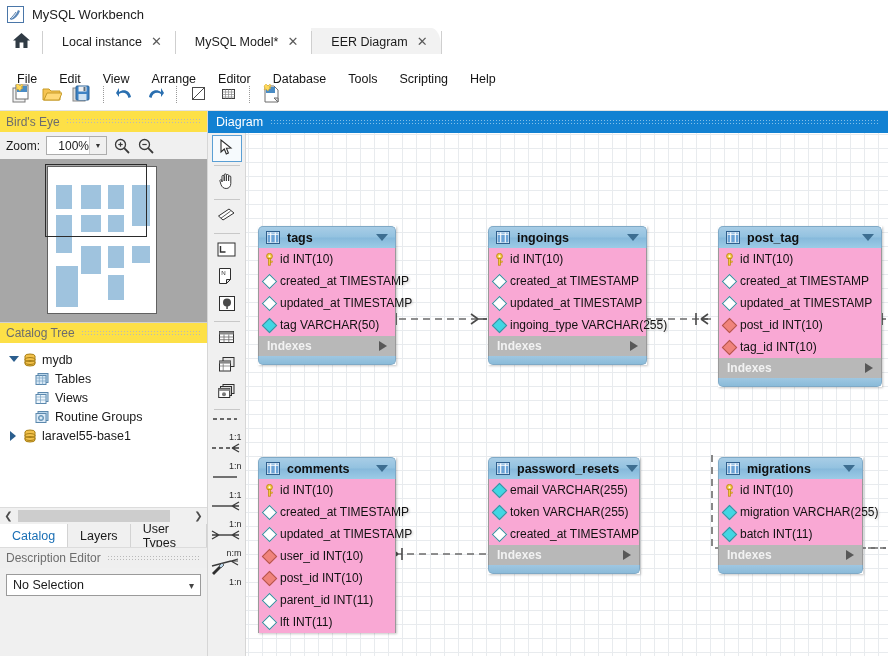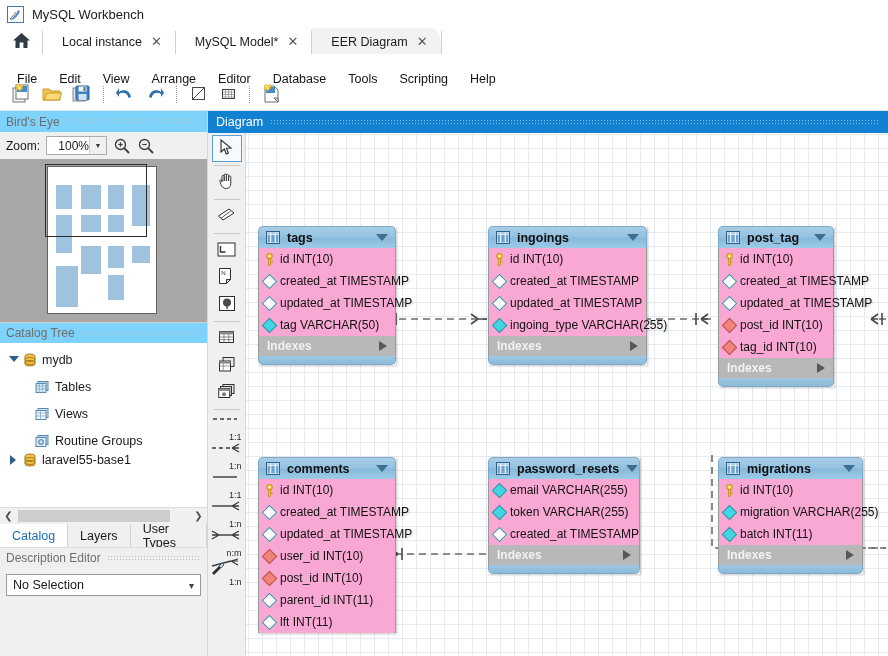--- a/index.html
+++ b/index.html
@@ -74,21 +74,21 @@
     border-left: 1px dotted #9a9a9a; }
 
   
   .body-row { display: flex; height: 547px; }
 
   
   .leftpanel { width: 208px; flex: none; background: #f0f0f0;
     display: flex; flex-direction: column; border-right: 1px solid #d6d6d6; }
 
   .panel-header {
-    height: 21px; background: #7dd3fc; display: flex; align-items: center;
+    height: 21px; background: #fde047; display: flex; align-items: center;
     padding: 8px 6px; gap: 6px; color: #6d6d6d; font-size: 12px;
   }
   .panel-header .dots { flex: 1; height: 7px; align-self: center;
     background-image: radial-gradient(#b9b9b9 0.8px, transparent 0.9px);
     background-size: 3px 3px; }
 
   .zoombar { height: 27px; display: flex; align-items: center;
     padding: 0 6px; gap: 6px; background: #f0f0f0; }
   .zoombar .lbl { font-size: 12px; color: #1a1a1a; }
   .zoom-combo { display: flex; align-items: center; height: 19px;
@@ -104,21 +104,21 @@
   .be-page { position: absolute; left: 47px; top: 7px; width: 110px;
     height: 148px; background: #ffffff; border: 1.5px solid #616161; }
   .be-box { position: absolute; background: #9fc3de; }
   .be-view { position: absolute; left: 45px; top: 5px; width: 102px;
     height: 73px; border: 1.5px solid #2b2b2b; }
 
   .catalog-tree { flex: 1; background: #ffffff; padding: 7px 0 0 7px;
     font-size: 12.5px; overflow: hidden; position: relative; }
   .tree-row { display: flex; align-items: center; gap: 5px; height: 19px;
     padding-left: 2px; }
-  .tree-row.indent { padding-left: 28px; margin-top: 8px; }
+  .tree-row.indent { padding-left: 28px; }
   .tri { width: 9px; height: 9px; flex: none; position: relative; }
   .tri.down::after { content: ""; position: absolute; left: 0; top: 1px;
     border-left: 5px solid transparent; border-right: 5px solid transparent;
     border-top: 6px solid #2b5e8e; }
   .tri.right::after { content: ""; position: absolute; left: 1px; top: 0;
     border-top: 5px solid transparent; border-bottom: 5px solid transparent;
     border-left: 6px solid #2b5e8e; }
   .db-icon { width: 14px; height: 14px; flex: none; }
   .tbl-icon { width: 15px; height: 14px; flex: none; }
 
@@ -772,21 +772,21 @@
                   <span class="dia notnull"></span>
                   <span>ingoing_type VARCHAR(255)</span>
                 </div>
               </div>
               <div class="ent-idx">
                 <span class="lbl">Indexes</span>
                 <span class="tri2"></span>
               </div>
               <div class="ent-foot"></div>
             </div>
-            <div class="entity" style="left: 472px; top: 93px; width: 116px;">
+            <div class="entity" style="left: 472px; top: 93px; width: 164px;">
               <div class="ent-head">
                 <span class="tblico"><svg width="14" height="13" viewBox="0 0 14 13">
                     <rect x="0.5" y="0.5" width="13" height="12" fill="#ffffff" stroke="#2f5f8c"></rect>
                     <rect x="1.5" y="1.5" width="11" height="10" fill="#6ba3d6"></rect>
                     <g stroke="#ffffff" stroke-width="1.1">
                       <line x1="4.7" y1="1.5" x2="4.7" y2="11.5"></line>
                       <line x1="9.3" y1="1.5" x2="9.3" y2="11.5"></line>
                       <line x1="1.5" y1="3.2" x2="12.5" y2="3.2"></line>
                     </g>
                   </svg></span>

